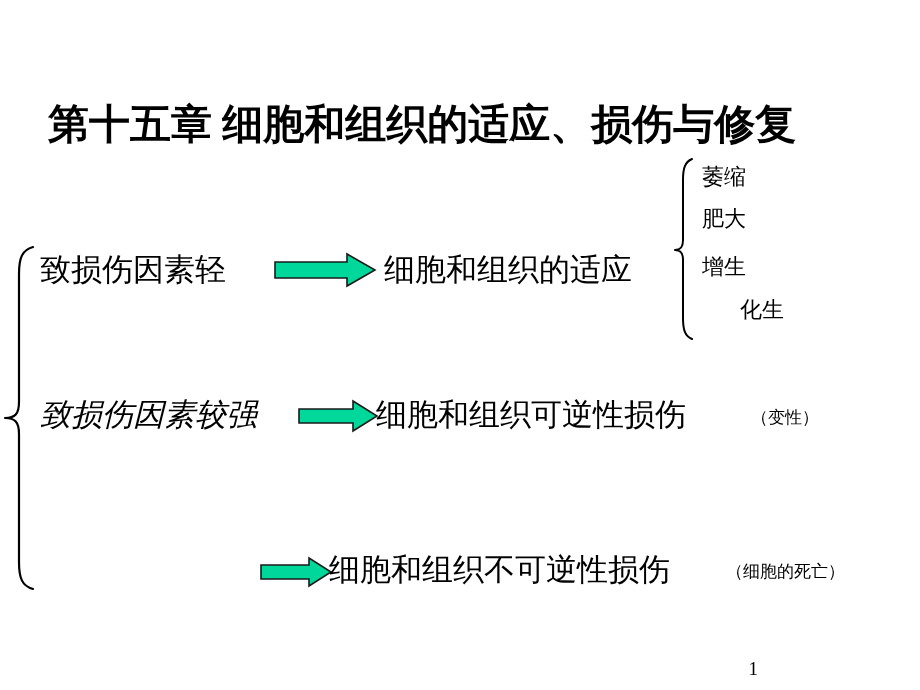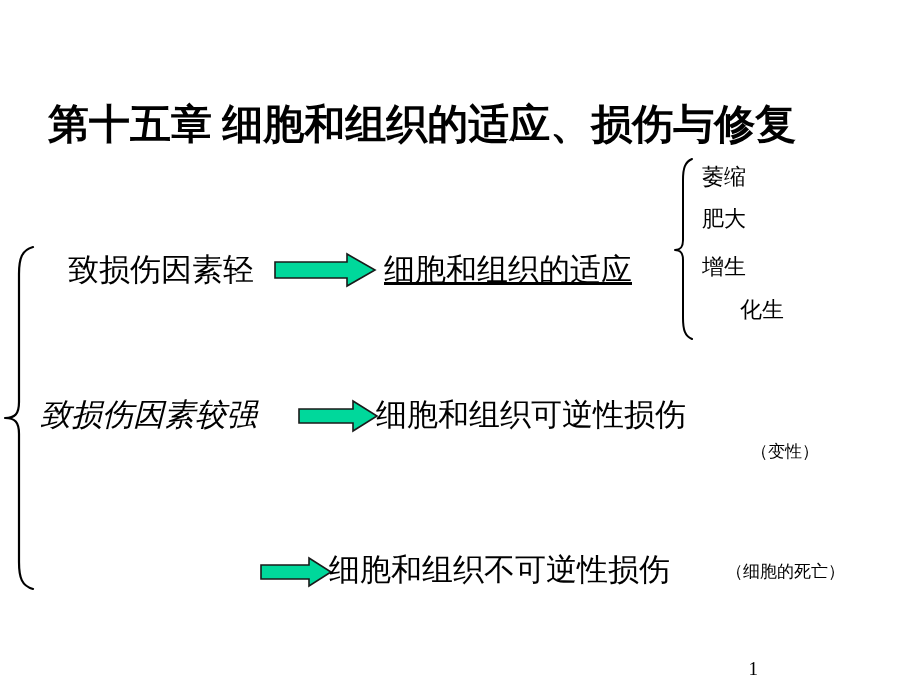--- a/index.html
+++ b/index.html
@@ -79,27 +79,27 @@
     line-height: 36px;
   }
 
   .row-note {
     position: absolute;
     font-size: 17px;
     line-height: 22px;
   }
 
   
-  #label-1 { left: 40px;  top: 244px; margin-left: 28px; }
-  #target-1 { left: 384px; top: 244px; text-decoration: underline; }
+  #label-1 { left: 40px;  top: 244px; }
+  #target-1 { left: 384px; top: 244px; }
 
   
   #label-2 { left: 40px;  top: 389px; font-style: italic; }
   #target-2 { left: 376px; top: 389px; }
-  #note-2  { left: 751px; top: 399px; margin-top: 34px; }
+  #note-2  { left: 751px; top: 399px; }
 
   
   #label-3 { left: 40px;  top: 544px; }
   #target-3 { left: 329px; top: 544px; }
   #note-3  { left: 726px; top: 554px; font-family: Liberation Mono, monospace; }
 
   
   .arrow { position: absolute; }
   .arrow svg { display: block; }
 

